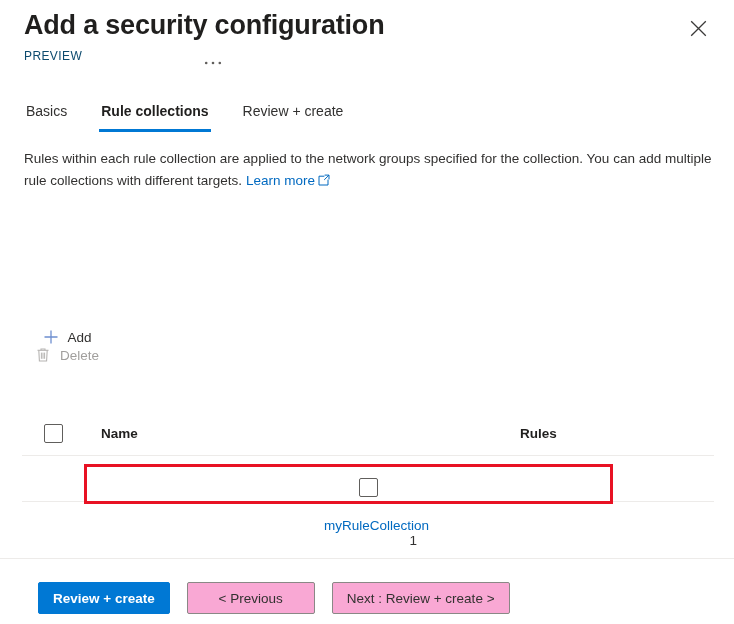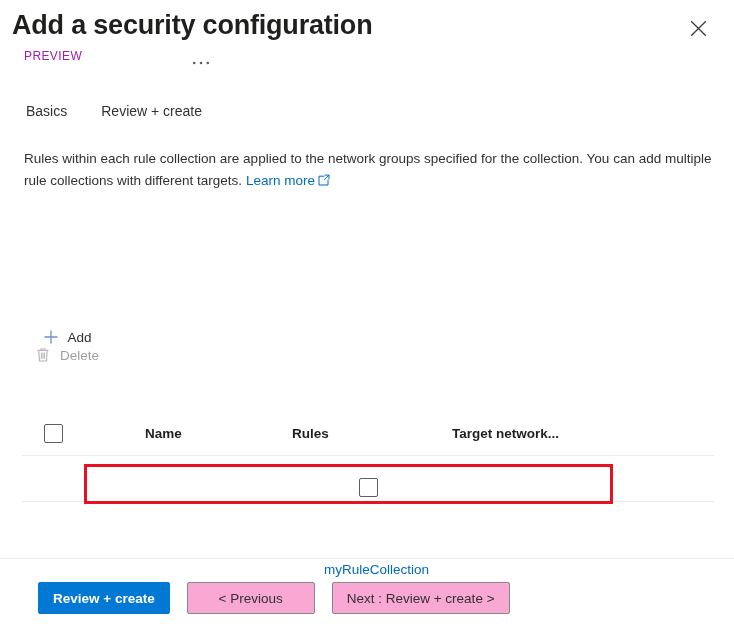--- a/index.html
+++ b/index.html
@@ -24,21 +24,21 @@
 
   
   .header {
     position: absolute;
     left: 0; top: 0;
     width: 734px;
     height: 86px;
   }
   .title-row {
     position: absolute;
-    left: 12px;
+    left: 24px;
     top: 8px;
     display: flex;
     align-items: center;
     flex-direction: column;
   }
   .blade-title {
     font-size: 27px;
     line-height: 34px;
     font-weight: 600;
     letter-spacing: -0.2px;
@@ -58,21 +58,21 @@
     color: #605e5c;
   }
   .ellipsis-btn svg { display: block; }
   .preview-label {
     position: absolute;
     left: 24px;
     top: 48px;
     font-size: 12px;
     line-height: 16px;
     letter-spacing: 0.4px;
-    color: #a21caf;
+    color: #0c4a6e;
   }
   .close-btn {
     position: absolute;
     right: 20px;
     top: 12px;
     width: 32px;
     height: 32px;
     display: flex;
     align-items: center;
     justify-content: center;
@@ -207,21 +207,20 @@
     position: absolute;
     left: 22px;
     top: 412px;
     width: 692px;
   }
   .t-row {
     display: flex;
     align-items: center;
     height: 46px;
     box-sizing: border-box;
-    gap: 44px;
   }
   .t-head {
     height: 44px;
     border-bottom: 1px solid #edebe9;
   }
   .t-body-row {
     border-bottom: 1px solid #edebe9;
     position: relative;
     flex-direction: column;
   }
@@ -369,20 +368,21 @@
     <div class="preview-label">PREVIEW</div>
     <div class="close-btn">
       <svg width="17" height="17" viewBox="0 0 17 17" aria-hidden="true">
         <path d="M1.2 1.2 L15.8 15.8 M15.8 1.2 L1.2 15.8" stroke="currentColor" stroke-width="1.3" fill="none"></path>
       </svg>
     </div>
   </div>
 
   <div class="tabs">
     <div class="tab">Basics</div>
+    <div class="tab active">Rule collections</div>
     <div class="tab">Review + create</div>
   </div>
 
   <div class="description">
     <span>Rules within each rule collection are applied to the network groups specified for the collection.</span>
     <span>You can add multiple rule collections with different targets.</span>
     <a class="learn-more"><span>Learn more</span><span class="ext-link-icon"><svg width="12" height="12" viewBox="0 0 12 12" aria-hidden="true">
             <path d="M1 2.2 H6.4 M1 2.2 V11 H10 V5.6" stroke="currentColor" stroke-width="1" fill="none"></path>
             <path d="M6.6 1.1 H11 V5.4" stroke="currentColor" stroke-width="1" fill="none"></path>
             <path d="M11 1.1 L6.2 5.9" stroke="currentColor" stroke-width="1" fill="none"></path>
@@ -414,21 +414,20 @@
   </div>
 
   <div class="table">
 
     <div class="t-row t-head">
       <div class="c-check">
         <div class="checkbox"></div>
       </div>
       <div class="c-name">Name</div>
       <div class="c-rules">Rules</div>
-      <div class="c-target">Target network...</div>
       <div class="c-actions"></div>
     </div>
 
     <div class="t-row t-body-row">
       <div class="c-check">
         <div class="checkbox"></div>
       </div>
       <div class="c-name">
         <a class="row-link">myRuleCollection</a>
       </div>

